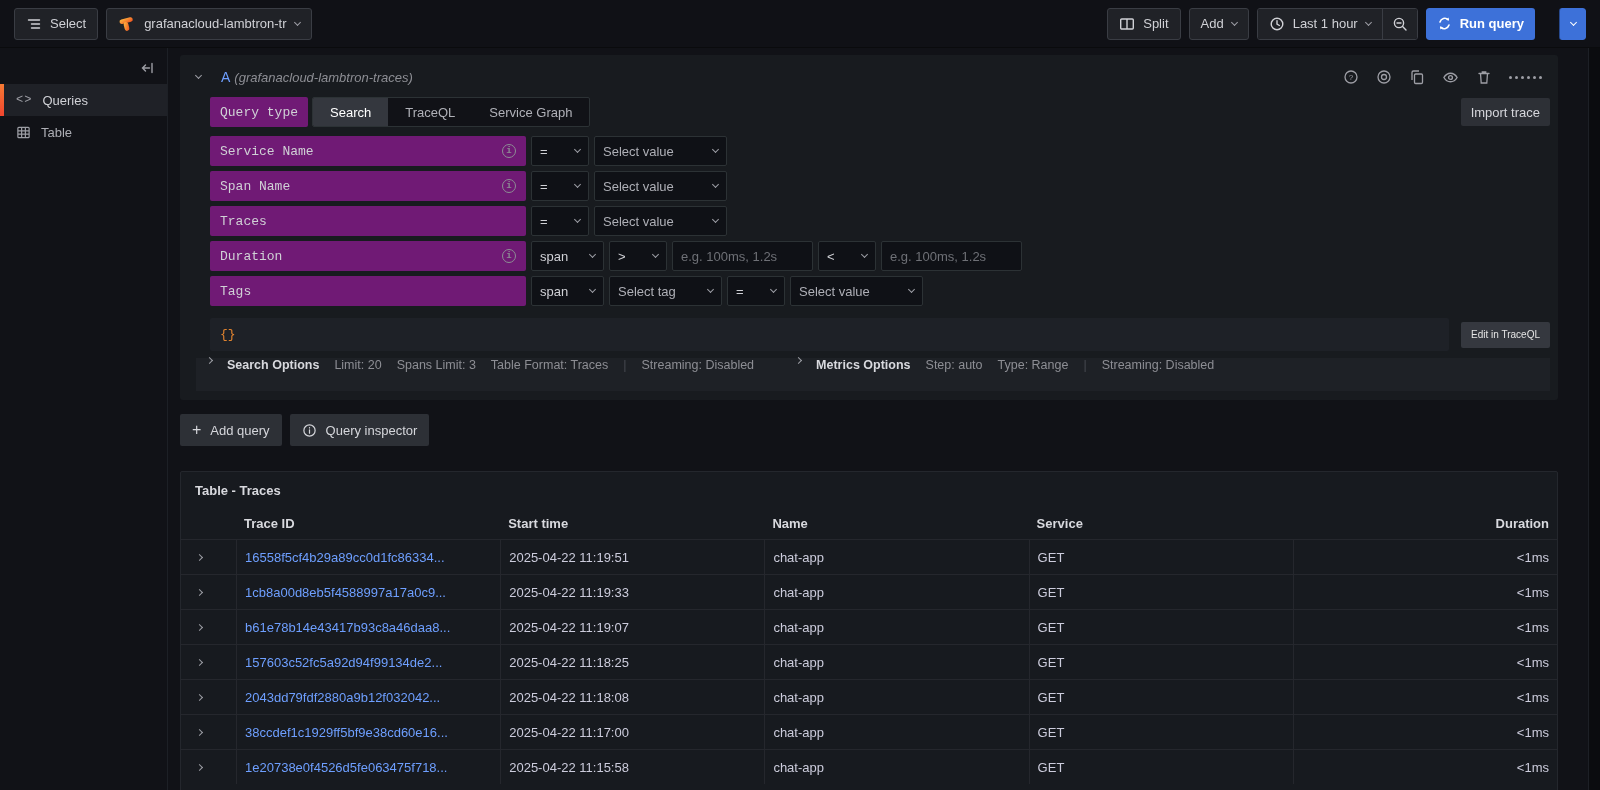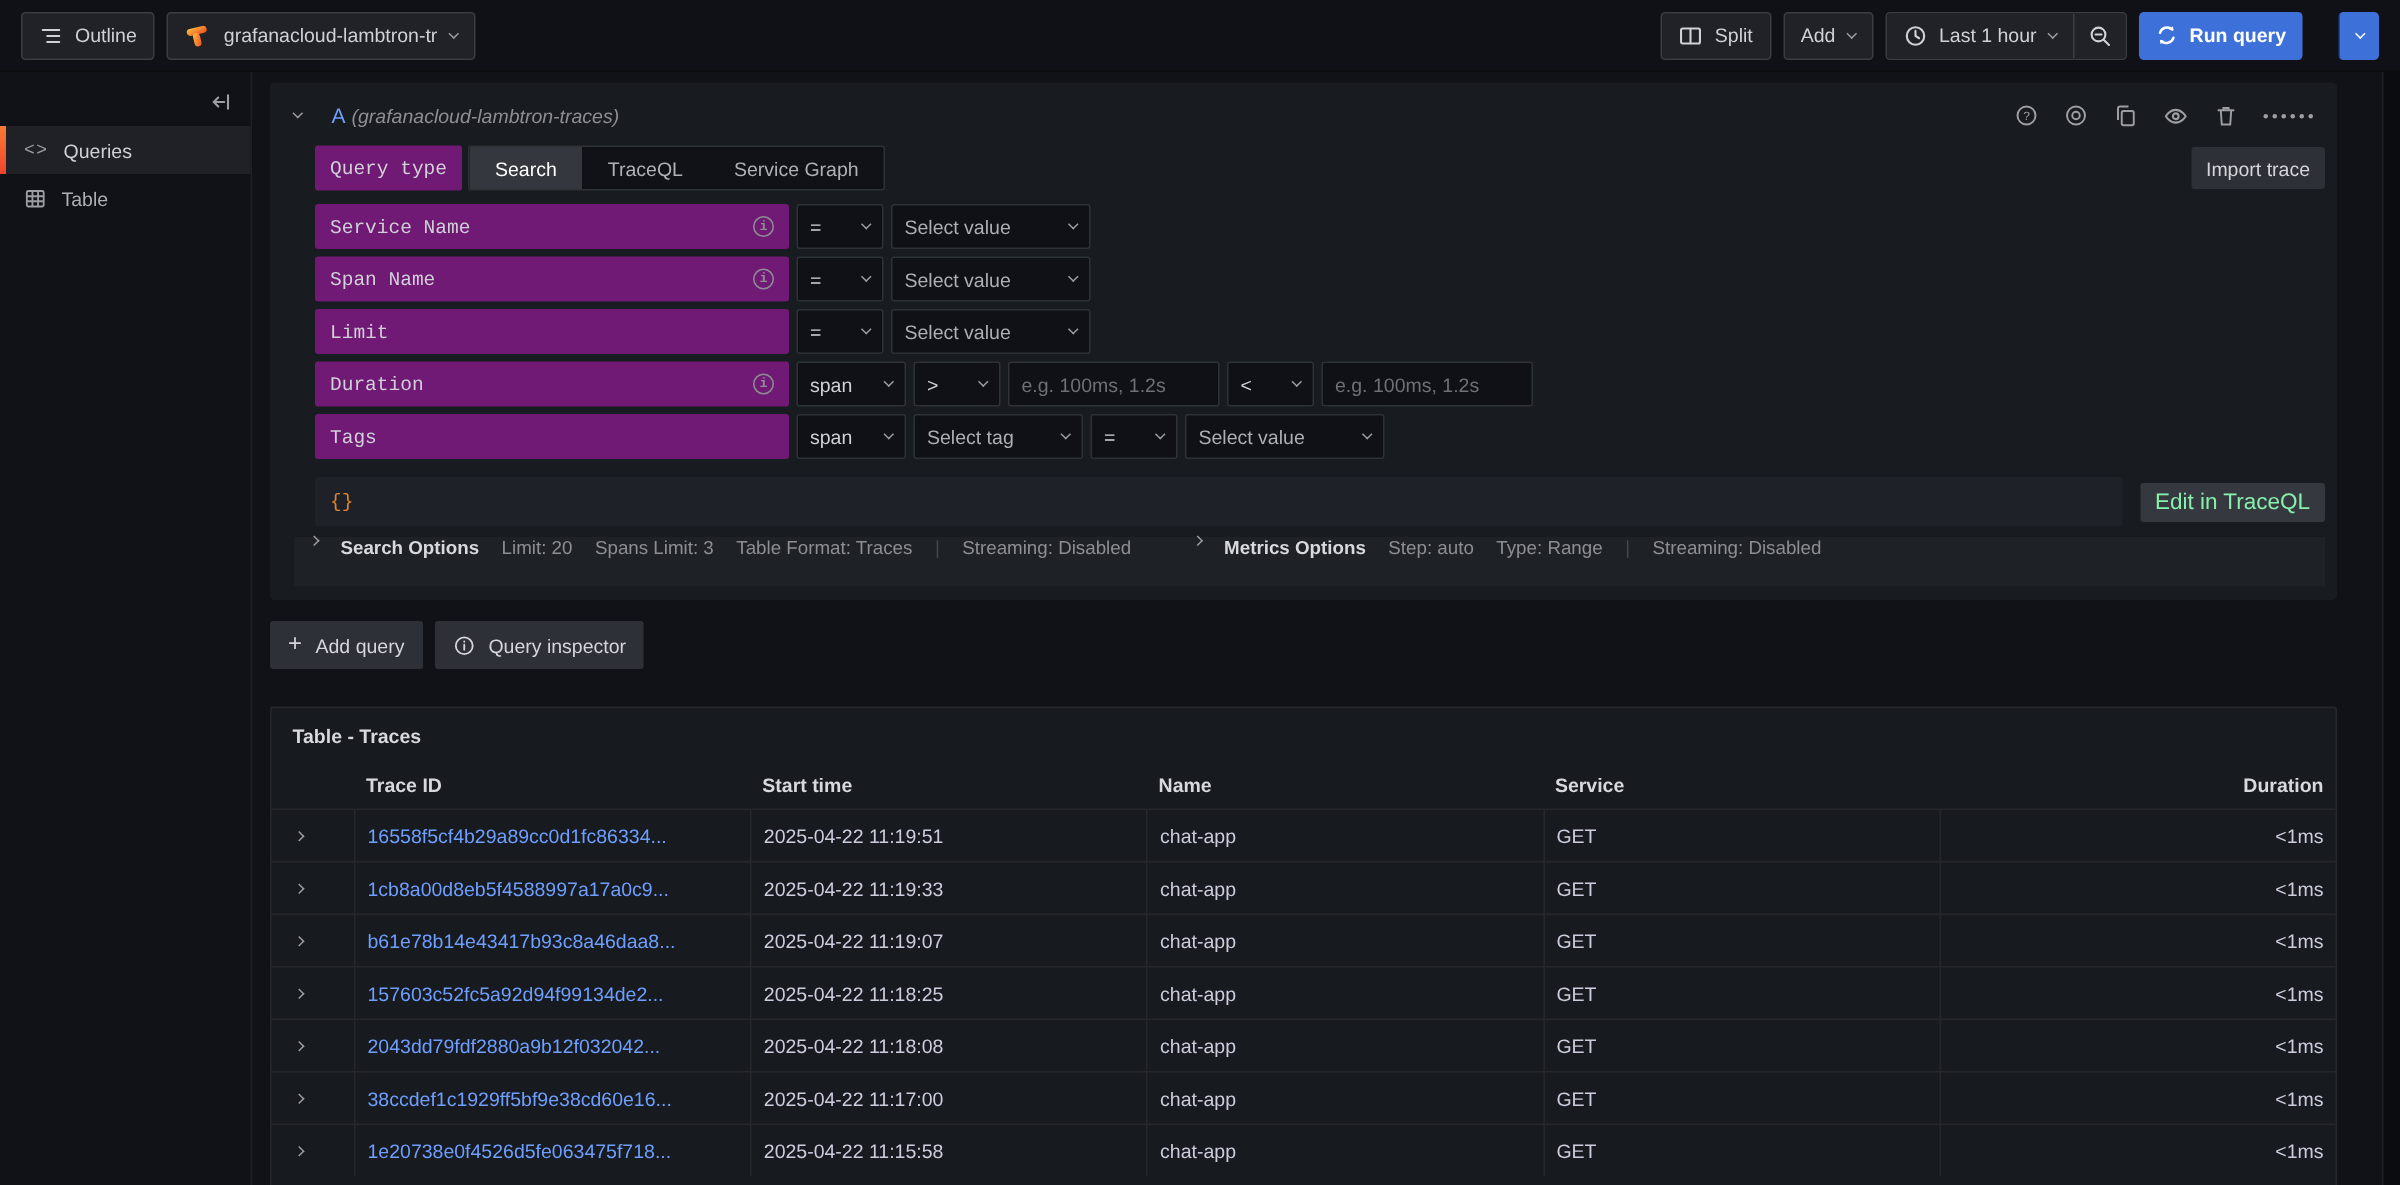--- a/index.html
+++ b/index.html
@@ -84,21 +84,21 @@
   .w-input { width:141px; cursor:text; }
   .ctl input { background:transparent; border:none; outline:none; color:#d0d1d6; width:100%;
     font:inherit; }
   .ctl input::placeholder { color:#6e7076; }
 
   .preview-row { margin-top:12px; }
   .code-box { flex:1; background:#1e2127; border-radius:2px; height:33px; display:flex;
     align-items:center; padding:0 10px; font-family:"Liberation Mono","DejaVu Sans Mono",monospace;
     color:#e0832f; }
   .edit-traceql { margin-left:12px; height:26px; padding:0 10px; background:#35383f; border:none;
-    border-radius:2px; color:#86efac; font-weight:500; font-size:15px; cursor:pointer; }
+    border-radius:2px; color:#e5e5e5; font-weight:500; font-size:10px; cursor:pointer; }
 
   .options-strip { margin-top:7px; margin-left:-14px; height:33px; background:#1e2126;
     display:flex; align-items:flex-start; gap:15px; padding:0 11px; font-size:12.5px; color:#8d8e94; }
   .opt-title { color:#d8d9de; font-weight:700; font-size:12.5px; }
   .opt-divider { color:#45484f; }
   .opt-sep { width:12px; }
 
   .actions-row { margin-top:14px; display:flex; gap:8px; }
   .action-btn { height:32px; padding:0 12px; background:#2d3036; border:none; border-radius:2px;
     color:#d5d6db; display:flex; align-items:center; gap:9px; font-weight:500; font-size:13px; cursor:pointer; }
@@ -122,21 +122,21 @@
 <body>
 
 <header class="topbar">
   <div class="tb-group">
     <button class="btn">
       <span>
         <svg width="16" height="16" viewBox="0 0 16 16" fill="none" stroke="#d0d1d6" stroke-width="1.4" stroke-linecap="round">
             <path d="M2.5 4h11M5.5 8h8M5.5 12h8"></path>
           </svg>
       </span>
-      <span>Outline</span>
+      <span>Select</span>
     </button>
     <button class="btn">
       <span>
         <svg width="18" height="18" viewBox="0 0 20 20">
             <defs>
               <linearGradient id="tg" x1="0" y1="0" x2="1" y2="1">
                 <stop offset="0" stop-color="#ffbe42"></stop>
                 <stop offset="1" stop-color="#ee4e1f"></stop>
               </linearGradient>
             </defs>
@@ -313,21 +313,21 @@
                 <span>=</span>
                 <span class="caret"></span>
               </div>
               <div class="ctl w-value muted-val">
                 <span>Select value</span>
                 <span class="caret"></span>
               </div>
             </div>
             <div class="row field-row">
               <div class="chip field-label">
-                <span>Limit</span>
+                <span>Traces</span>
               </div>
               <div class="ctl w-op">
                 <span>=</span>
                 <span class="caret"></span>
               </div>
               <div class="ctl w-value muted-val">
                 <span>Select value</span>
                 <span class="caret"></span>
               </div>
             </div>

